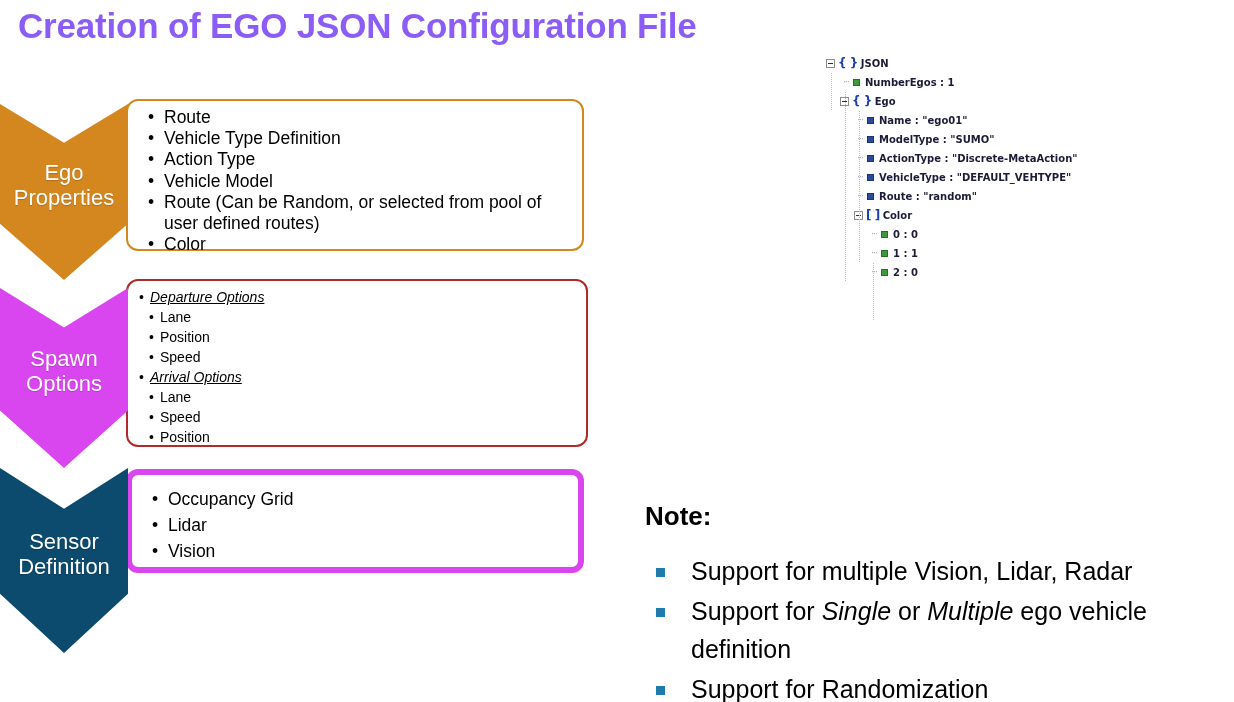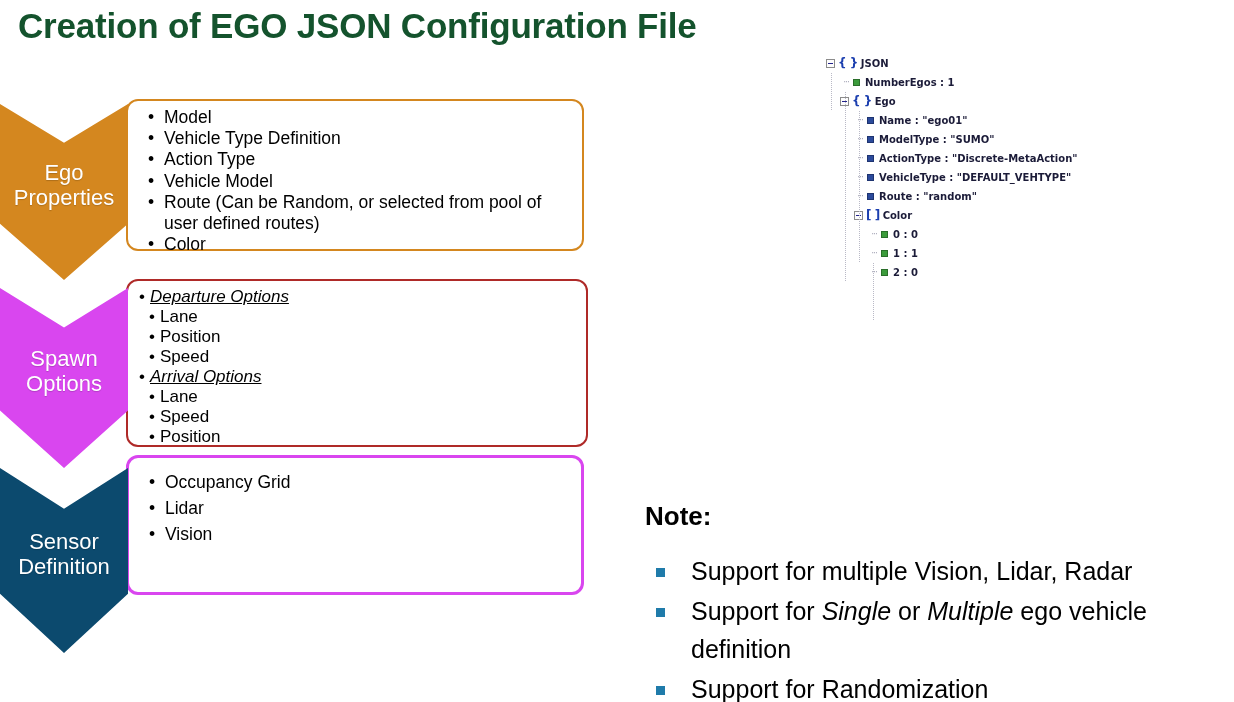--- a/index.html
+++ b/index.html
@@ -17,21 +17,21 @@
     color: #000000;
   }
 
   
   .slide-title {
     position: absolute;
     left: 18px;
     top: 6px;
     font-size: 35px;
     font-weight: bold;
-    color: #14532d;
+    color: #8b5cf6;
     letter-spacing: -0.2px;
     white-space: nowrap;
   }
 
   
   .chevron {
     position: absolute;
     left: 0px;
     width: 128px;
     color: #ffffff;
@@ -59,21 +59,21 @@
   .content-box {
     position: absolute;
     left: 126px;
     background: #ffffff;
     border-radius: 12px;
     box-sizing: border-box;
     z-index: 2;
   }
   #box-ego    { top: 99px;  width: 458px; height: 152px; border: 2px solid #D4871F; }
   #box-spawn  { top: 279px; width: 462px; height: 168px; border: 2px solid #AF2A28; }
-  #box-sensor { top: 455px; width: 458px; height: 140px; border: 3px solid #d946ef; }
+  #box-sensor { top: 469px; width: 458px; height: 104px; border: 6px solid #d946ef; }
 
   .bullet-list {
     list-style: none;
     margin: 0;
     padding: 0;
   }
 
   
   .blist-wide > li {
     font-size: 17.5px;
@@ -89,21 +89,21 @@
     top: 0;
   }
   #box-ego .bullet-list  { padding: 6px 8px 0 14px; }
   #box-ego .blist-wide > li.wrap { padding-right: 6px; }
   #box-sensor .bullet-list { padding: 11px 8px 0 14px; }
   #box-sensor .blist-wide > li { line-height: 26px; }
 
   
   #box-spawn .bullet-list { padding: 6px 8px 0 10px; }
   .blist-tight > li {
-    font-size: 17px;
+    font-size: 14px;
     line-height: 20px;
     position: relative;
     padding-left: 12px;
   }
   .blist-tight > li::before {
     content: "\2022";
     position: absolute;
     left: 1px;
     top: 0;
   }
@@ -248,21 +248,21 @@
 
 <div class="chevron" id="chevron-sensor">
   <div class="chev-text">
     <div>Sensor</div>
     <div>Definition</div>
   </div>
 </div>
 
 <div class="content-box" id="box-ego">
   <ul class="bullet-list blist-wide">
-    <li>Model</li>
+    <li>Route</li>
     <li>Vehicle Type Definition</li>
     <li>Action Type</li>
     <li>Vehicle Model</li>
     <li class="wrap">Route (Can be Random, or selected from pool of user defined routes)</li>
     <li>Color</li>
   </ul>
 </div>
 
 <div class="content-box" id="box-spawn">
   <ul class="bullet-list blist-tight">

